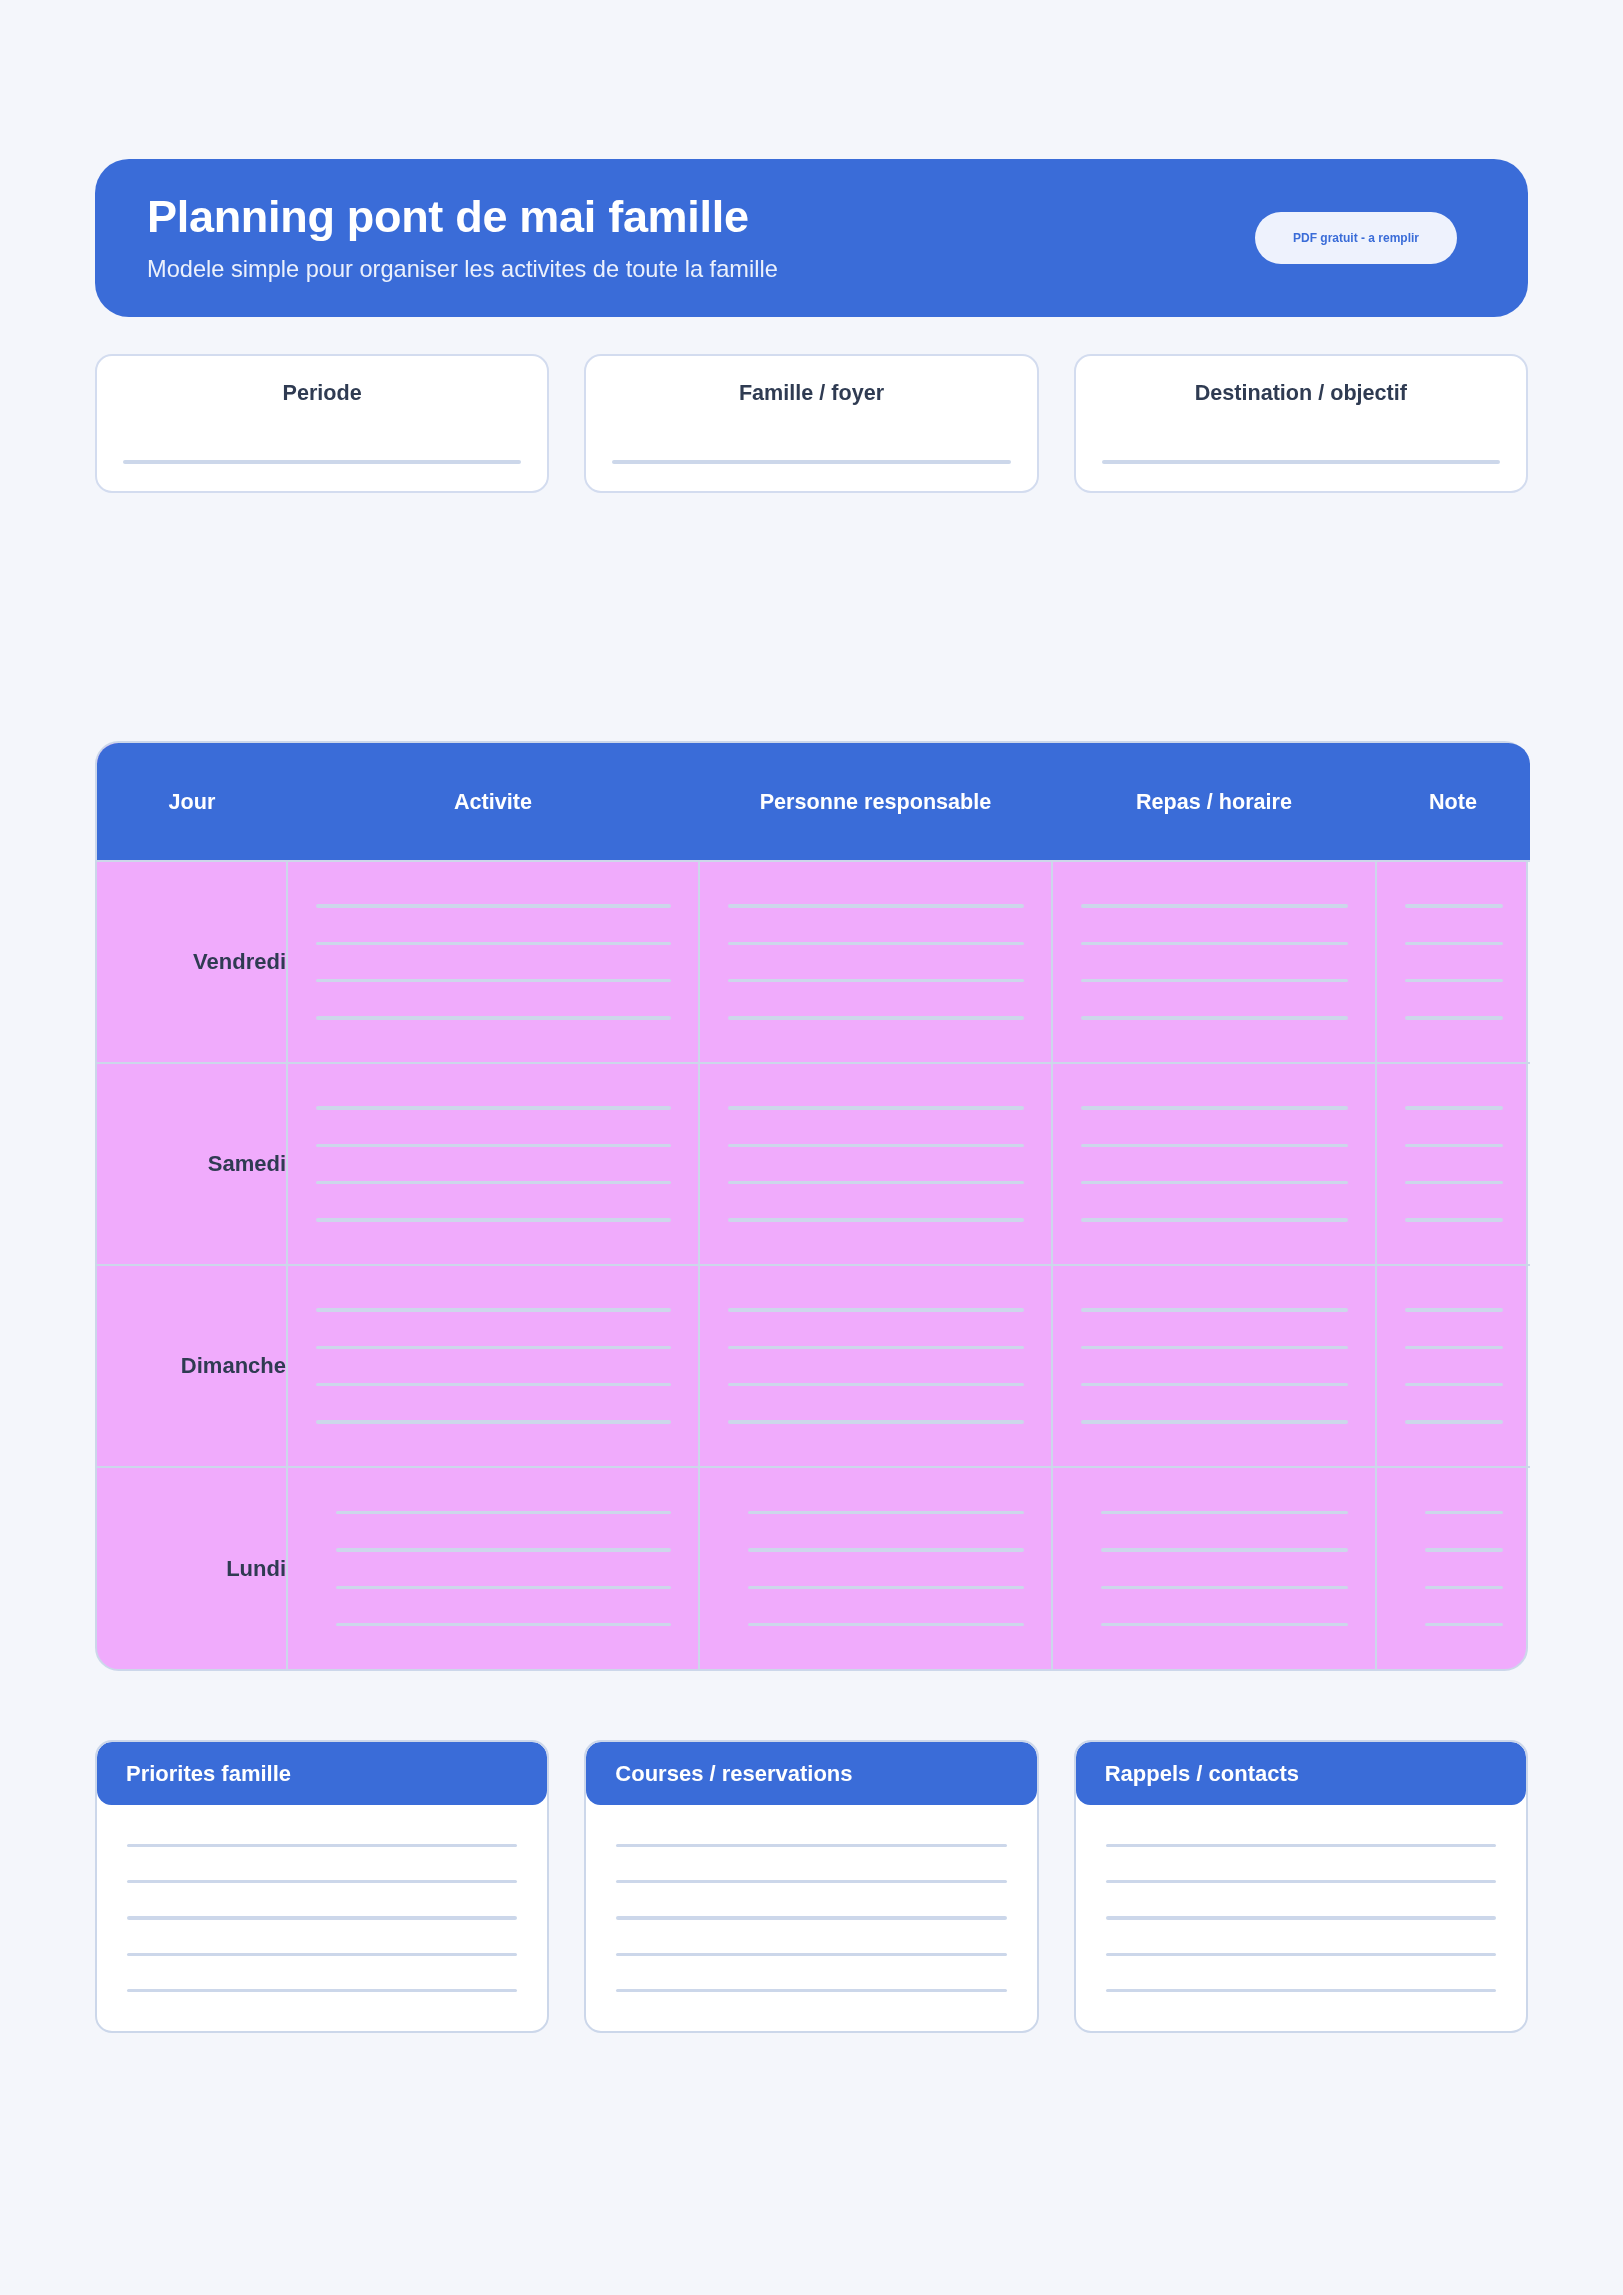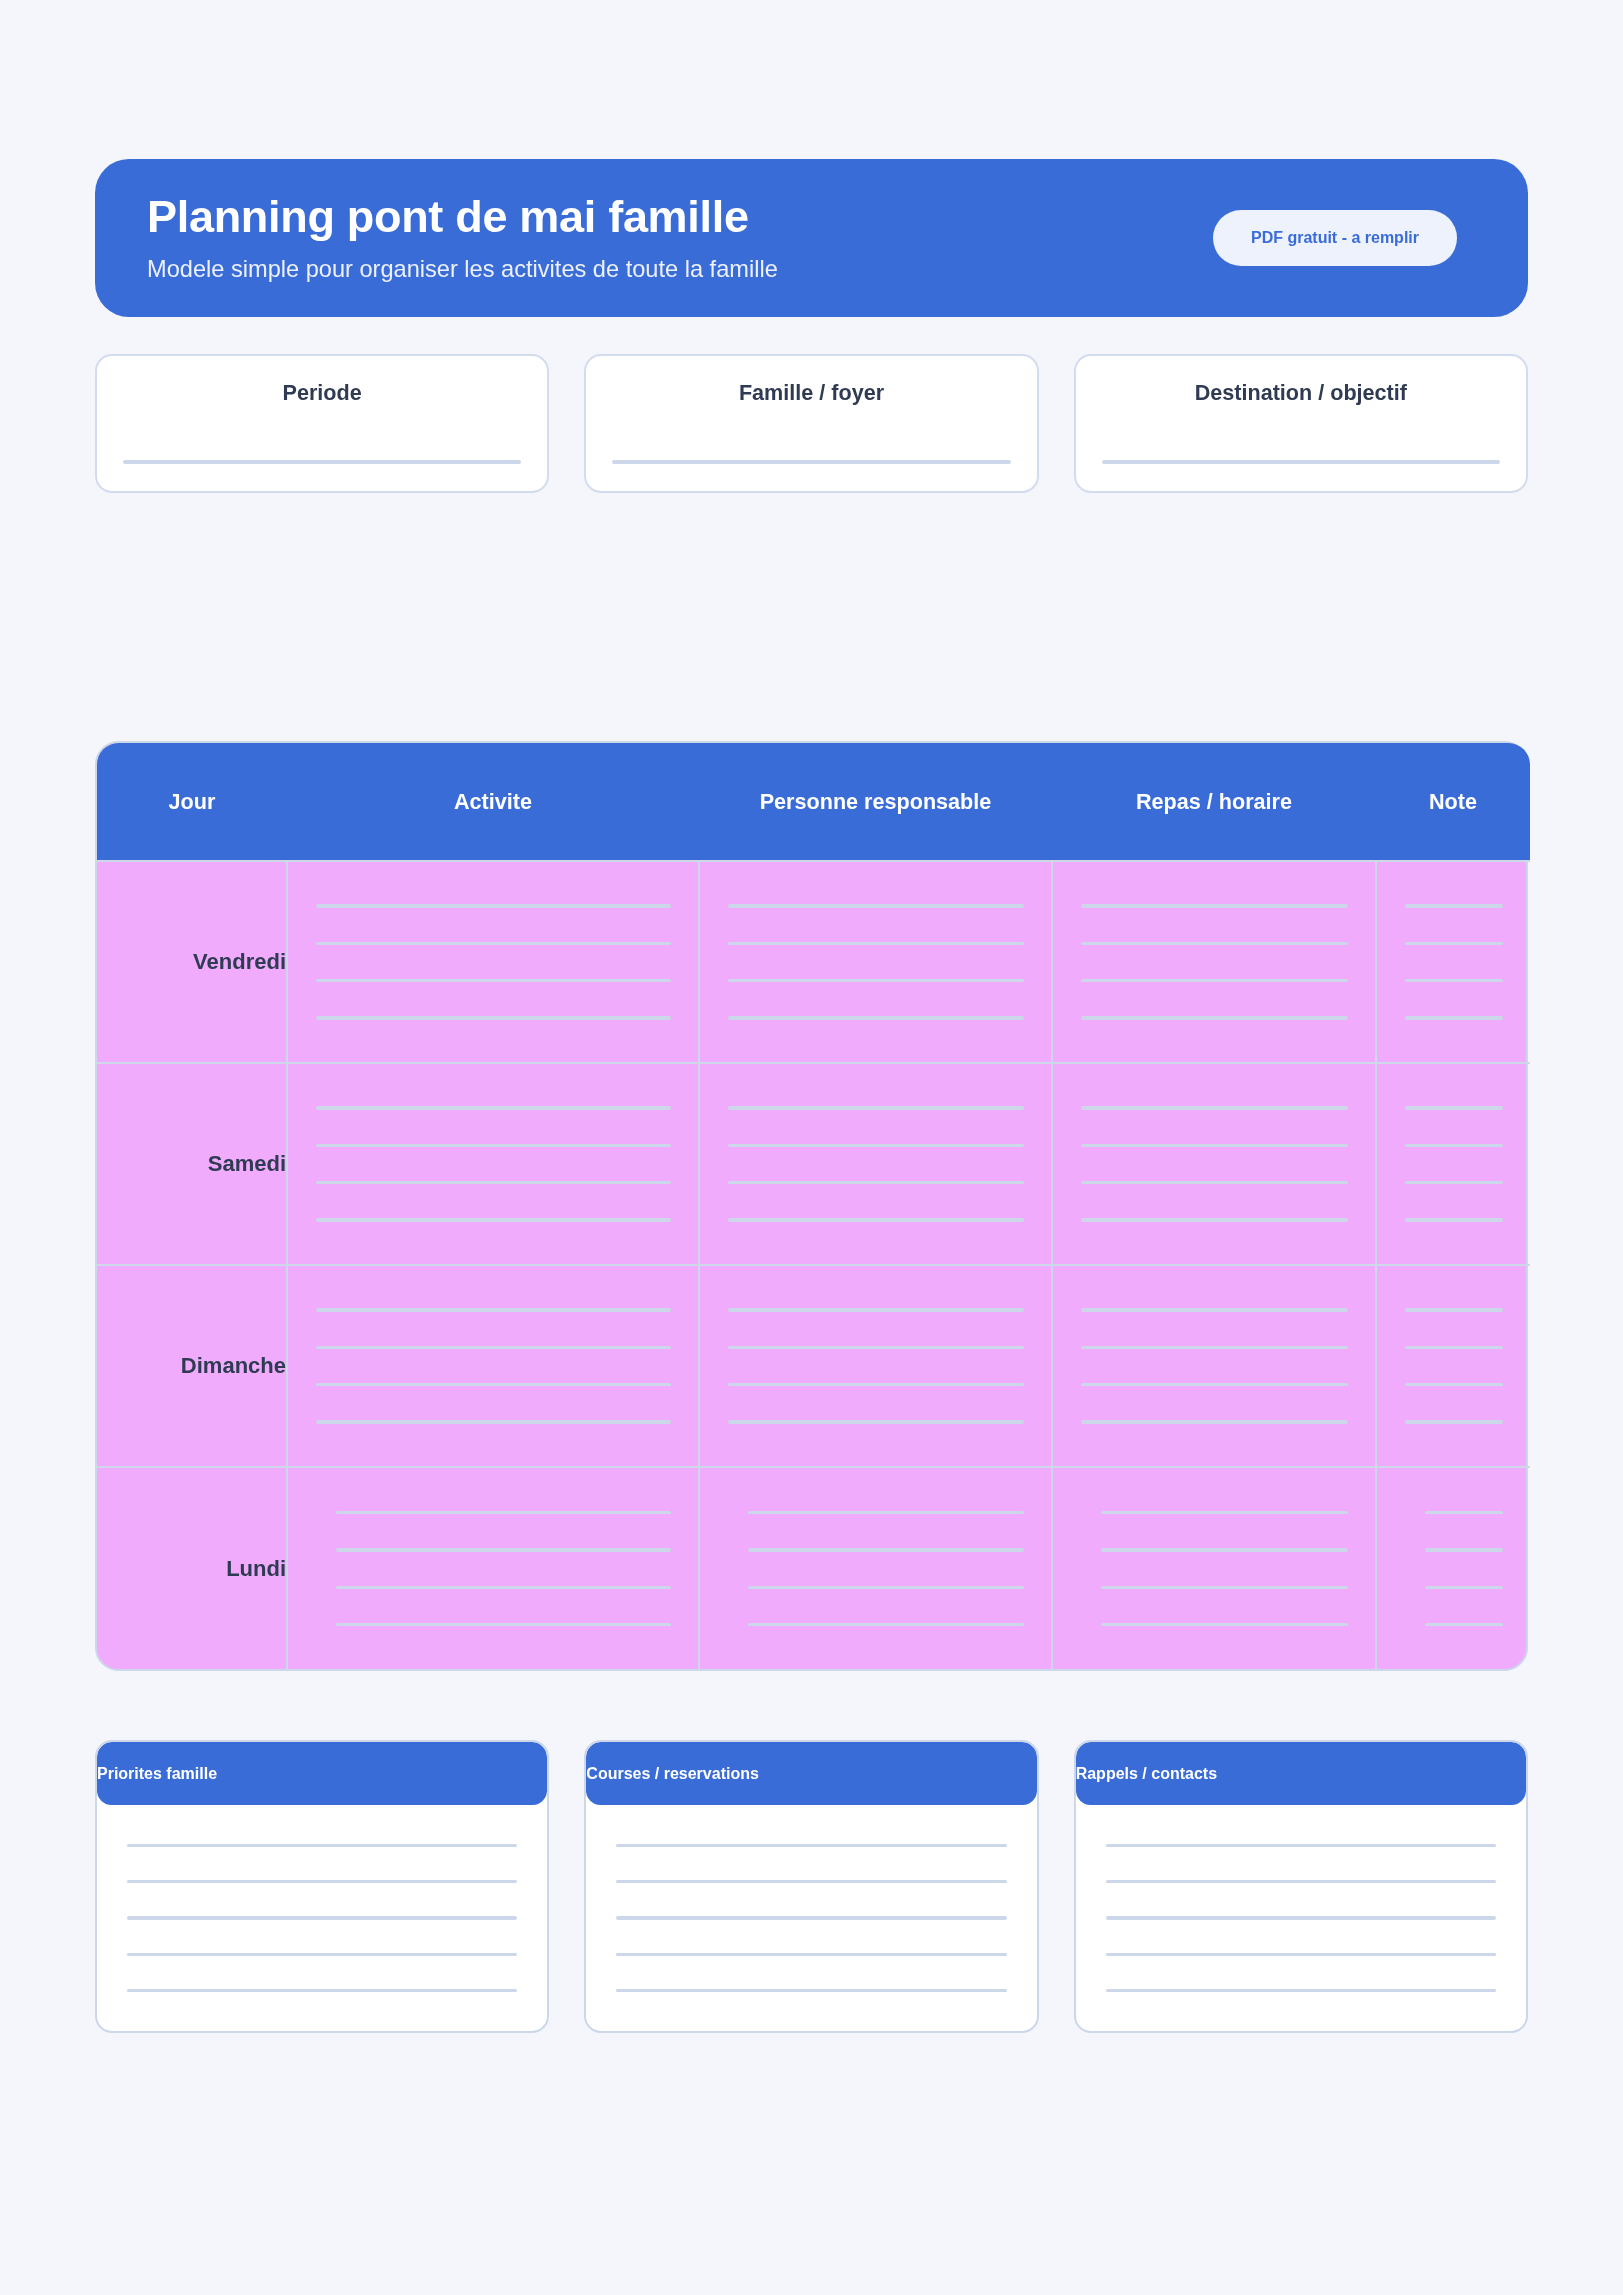--- a/index.html
+++ b/index.html
@@ -41,21 +41,21 @@
   }
   .banner-subtitle {
     color: #ecf1fc;
     font-size: 23.6px;
     font-weight: 400;
     line-height: 1.2;
   }
   .banner-badge {
     background: #eef2fd;
     color: #3a6cd8;
-    font-size: 16px;
+    font-size: 12px;
     font-weight: 700;
     border-radius: 39px;
     padding: 19px 38px;
     white-space: nowrap;
   }
 
   
   .meta-row {
     margin-top: 37px;
     display: flex;
@@ -161,25 +161,26 @@
     background: #ffffff;
     border: 2px solid #ccd7ea;
     border-radius: 17px;
     display: flex;
     flex-direction: column;
     overflow: hidden;
   }
   .note-head {
     background: #3a6cd8;
     color: #ffffff;
-    font-size: 16px;
+    font-size: 22px;
     font-weight: 700;
     height: 63px;
     display: flex;
     align-items: center;
+    padding-left: 29px;
     border-radius: 15px 15px 14.4px 14.4px;
   }
   .note-body {
     flex: 1;
     display: flex;
     flex-direction: column;
     justify-content: center;
     gap: 33px;
     padding: 0 30px;
   }

